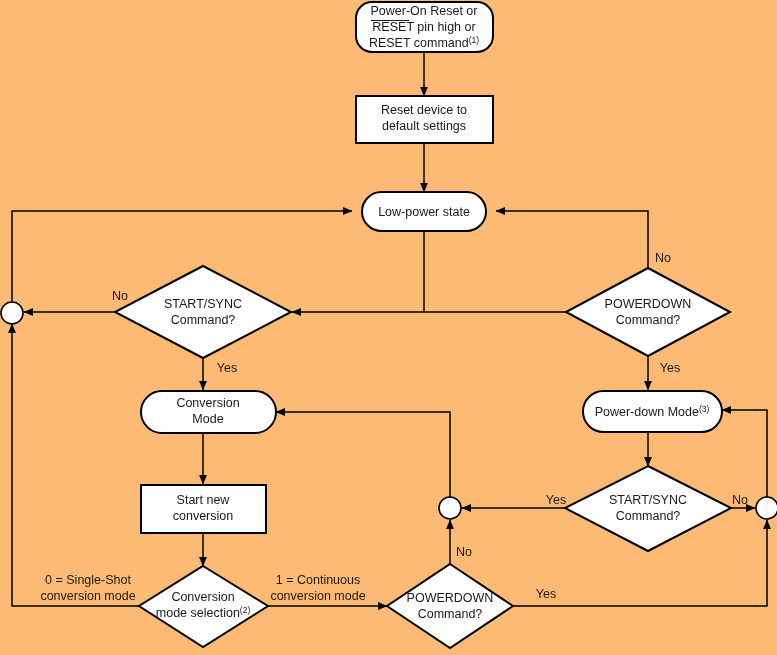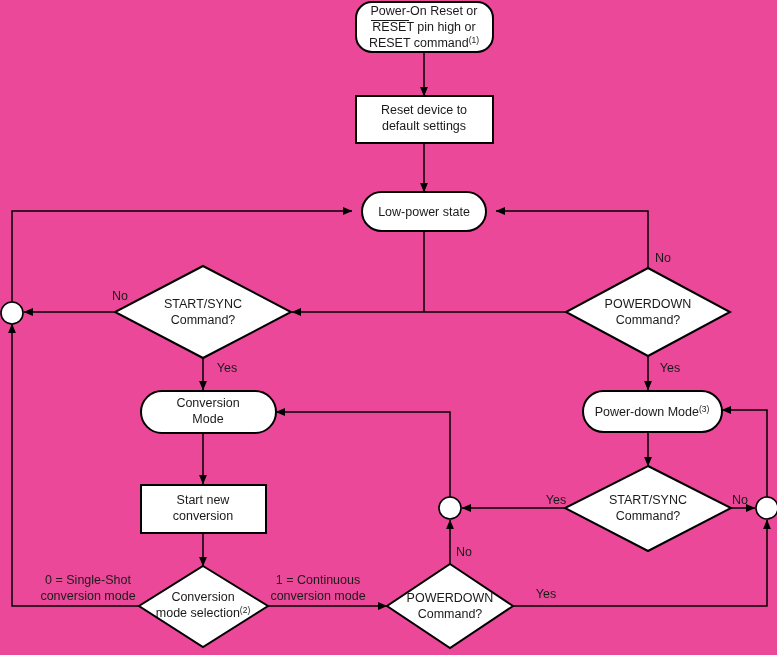--- a/index.html
+++ b/index.html
@@ -7,21 +7,21 @@
     padding: 0;
     background: #ffffff;
   }
   body {
     font-family: "Liberation Sans", sans-serif;
   }
   #flowchart-root {
     position: relative;
     width: 777px;
     height: 655px;
-    background: #ec4899;
+    background: #fdba74;
     overflow: hidden;
   }
   svg#flow-svg {
     position: absolute;
     top: 0; left: 0;
     width: 777px;
     height: 655px;
   }
   .node-text {
     font-family: "Liberation Sans", sans-serif;

